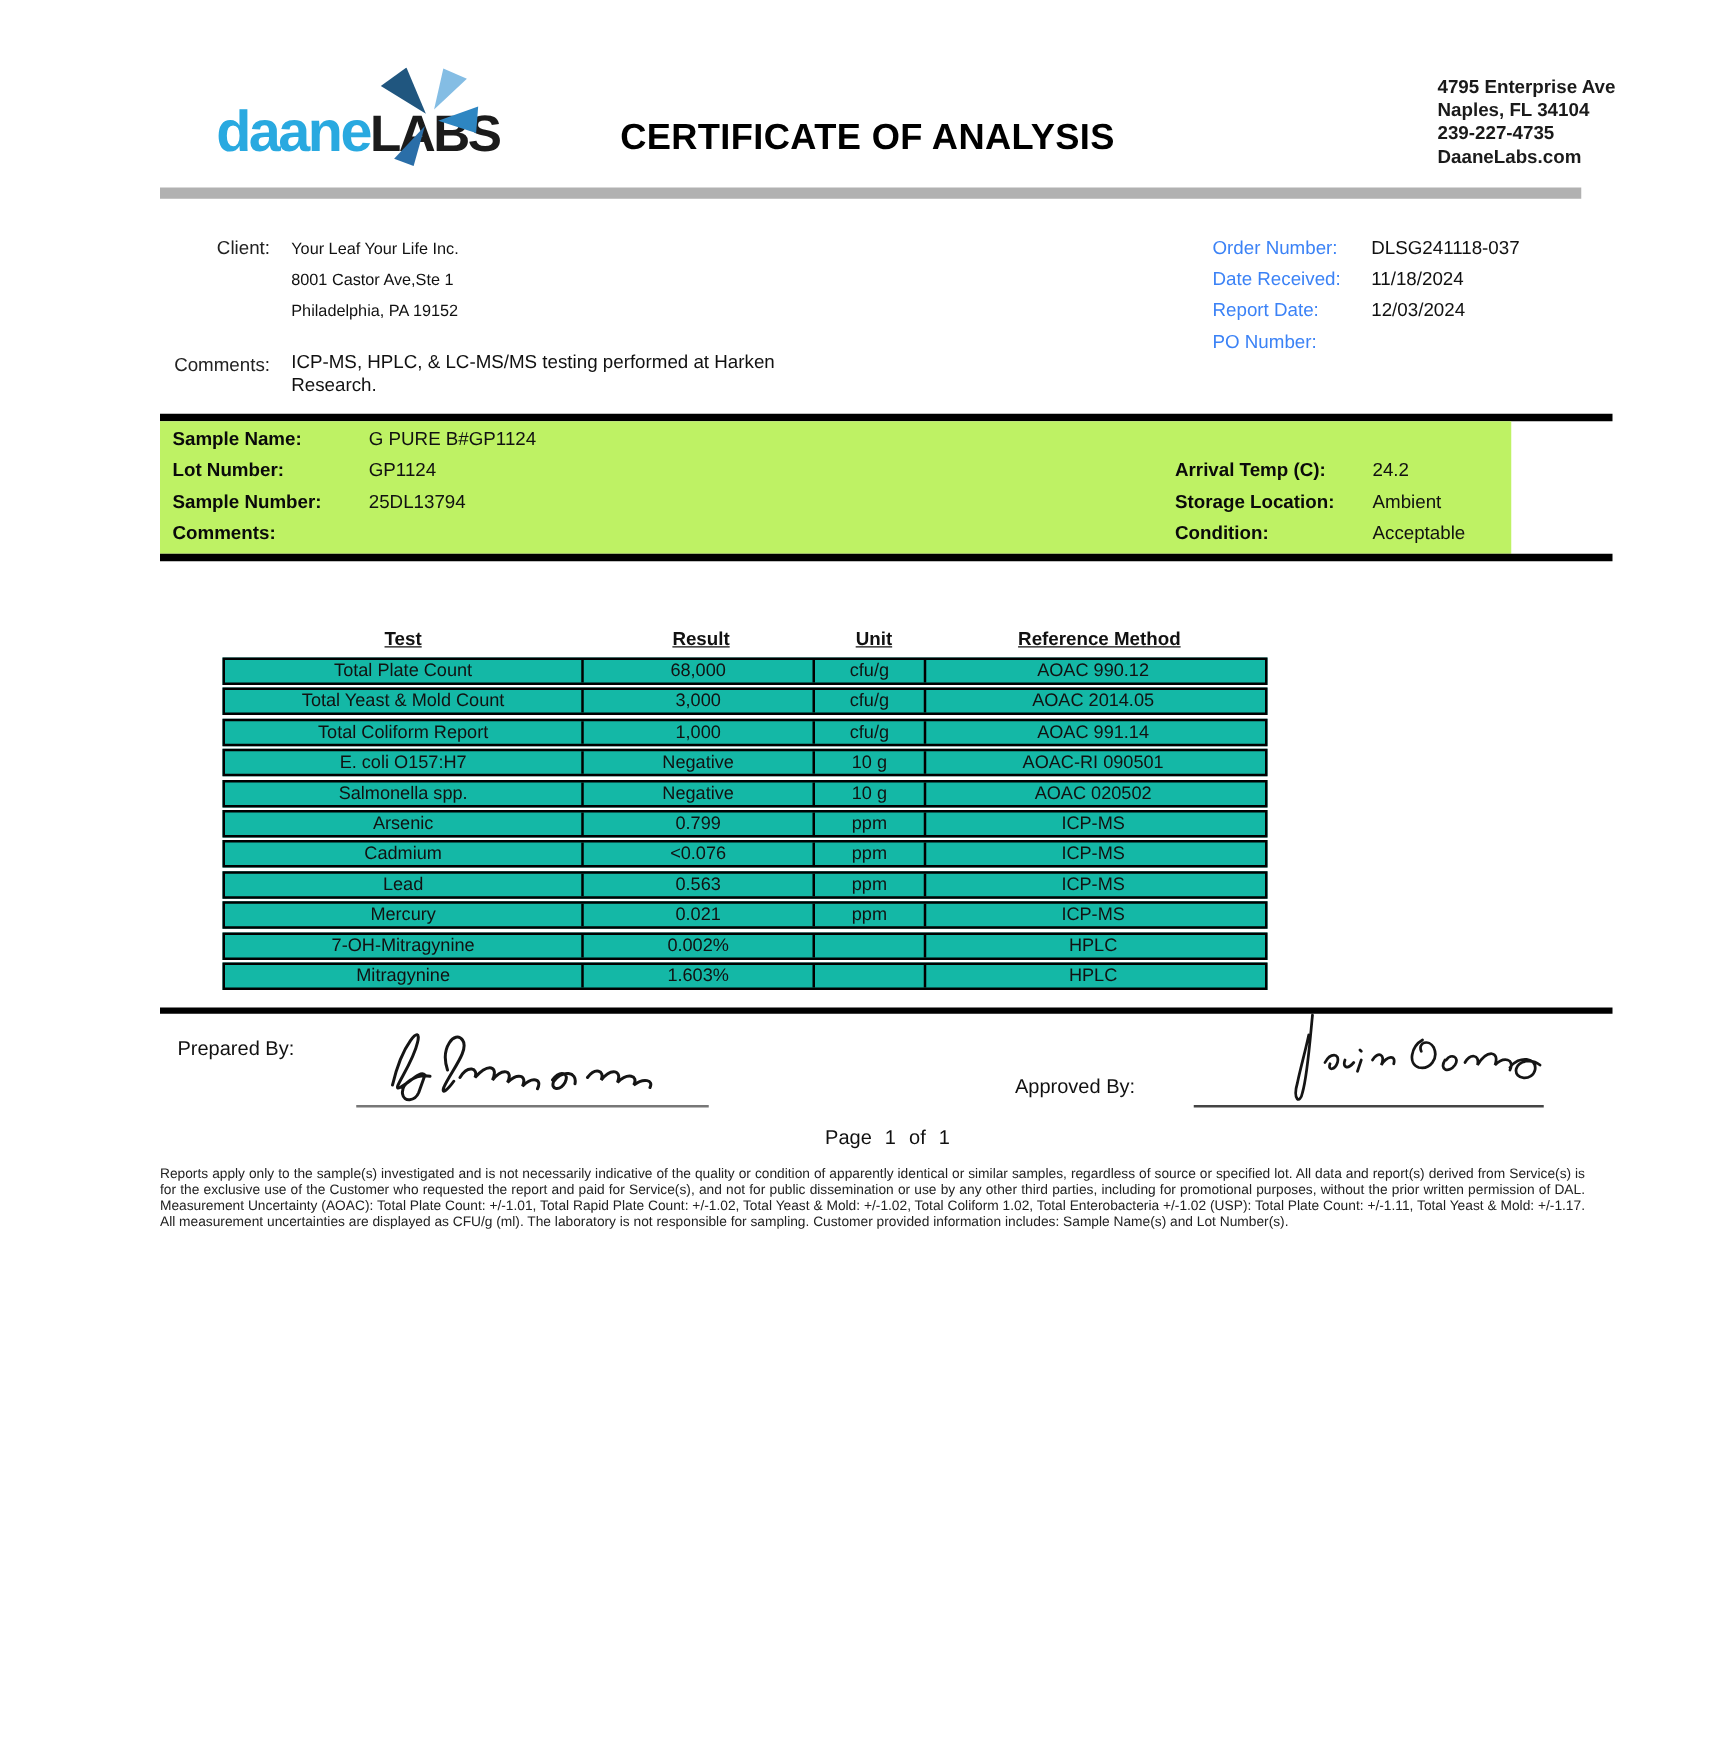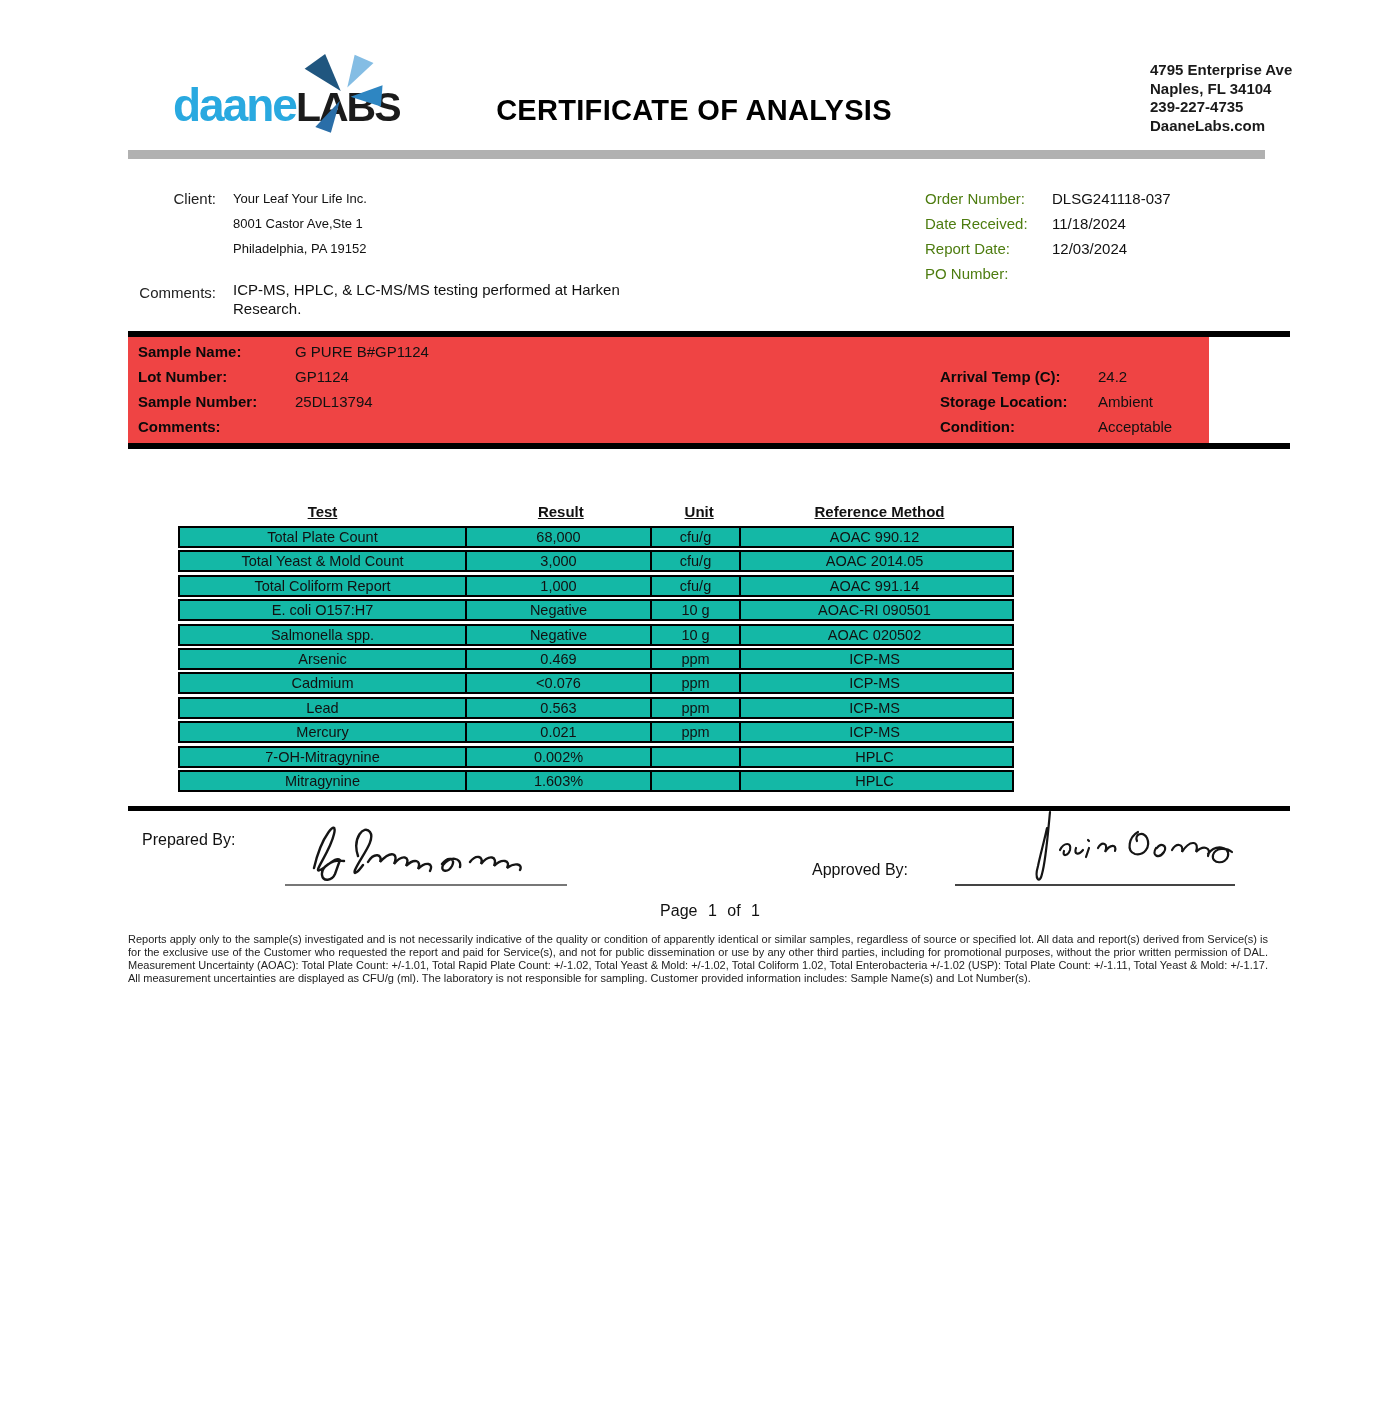--- a/index.html
+++ b/index.html
@@ -21,28 +21,28 @@
   #header-rule { left:128px; top:150px; width:1137px; height:9px; background:#b1b1b1; }
 
   
   .lbl-col { text-align:right; font-size:15px; color:#222; }
   #client-labels { left:108px; top:186px; width:108px; line-height:25px; }
   #client-values { left:233px; top:186px; font-size:13px; line-height:25px; color:#111; }
   #comments-label { left:108px; top:284px; width:108px; text-align:right; font-size:15px; color:#222; }
   #comments-value { left:233px; top:280px; width:400px; font-size:15px; line-height:19px; color:#111; }
   #order-block { left:925px; top:186px; font-size:15px; line-height:25px; }
   #order-block .orow { display:flex; }
-  #order-block .olabel { width:127px; color:#4d7c0f; }
+  #order-block .olabel { width:127px; color:#3b82f6;margin-left:45px; }
   #order-block .ovalue { color:#111; }
 
   
   #sample-top-bar, #sample-bottom-bar { left:128px; width:1162px; height:6px; background:#000; }
   #sample-top-bar { top:331px; }
   #sample-bottom-bar { top:443px; }
-  #sample-box { left:128px; top:337px; width:1081px; height:106px; background:#ef4444; }
+  #sample-box { left:128px; top:337px; width:1081px; height:106px; background:#bef264; }
   .srow { position:absolute; font-size:15px; line-height:18px; }
   .slabel { font-weight:bold; color:#0a0a0a; }
   .svalue { color:#111; }
   #sample-left .slabel  { position:absolute; left:10px; }
   #sample-left .svalue  { position:absolute; left:167px; }
   #sample-right .slabel { position:absolute; left:812px; }
   #sample-right .svalue { position:absolute; left:970px; }
 
   
   #results { left:178px; top:503px; width:836px; }
@@ -194,21 +194,21 @@
           <div class="tcell c3">AOAC-RI 090501</div>
         </div>
         <div class="trow">
           <div class="tcell c0">Salmonella spp.</div>
           <div class="tcell c1">Negative</div>
           <div class="tcell c2">10 g</div>
           <div class="tcell c3">AOAC 020502</div>
         </div>
         <div class="trow">
           <div class="tcell c0">Arsenic</div>
-          <div class="tcell c1">0.469</div>
+          <div class="tcell c1">0.799</div>
           <div class="tcell c2">ppm</div>
           <div class="tcell c3">ICP-MS</div>
         </div>
         <div class="trow">
           <div class="tcell c0">Cadmium</div>
           <div class="tcell c1">&lt;0.076</div>
           <div class="tcell c2">ppm</div>
           <div class="tcell c3">ICP-MS</div>
         </div>
         <div class="trow">

